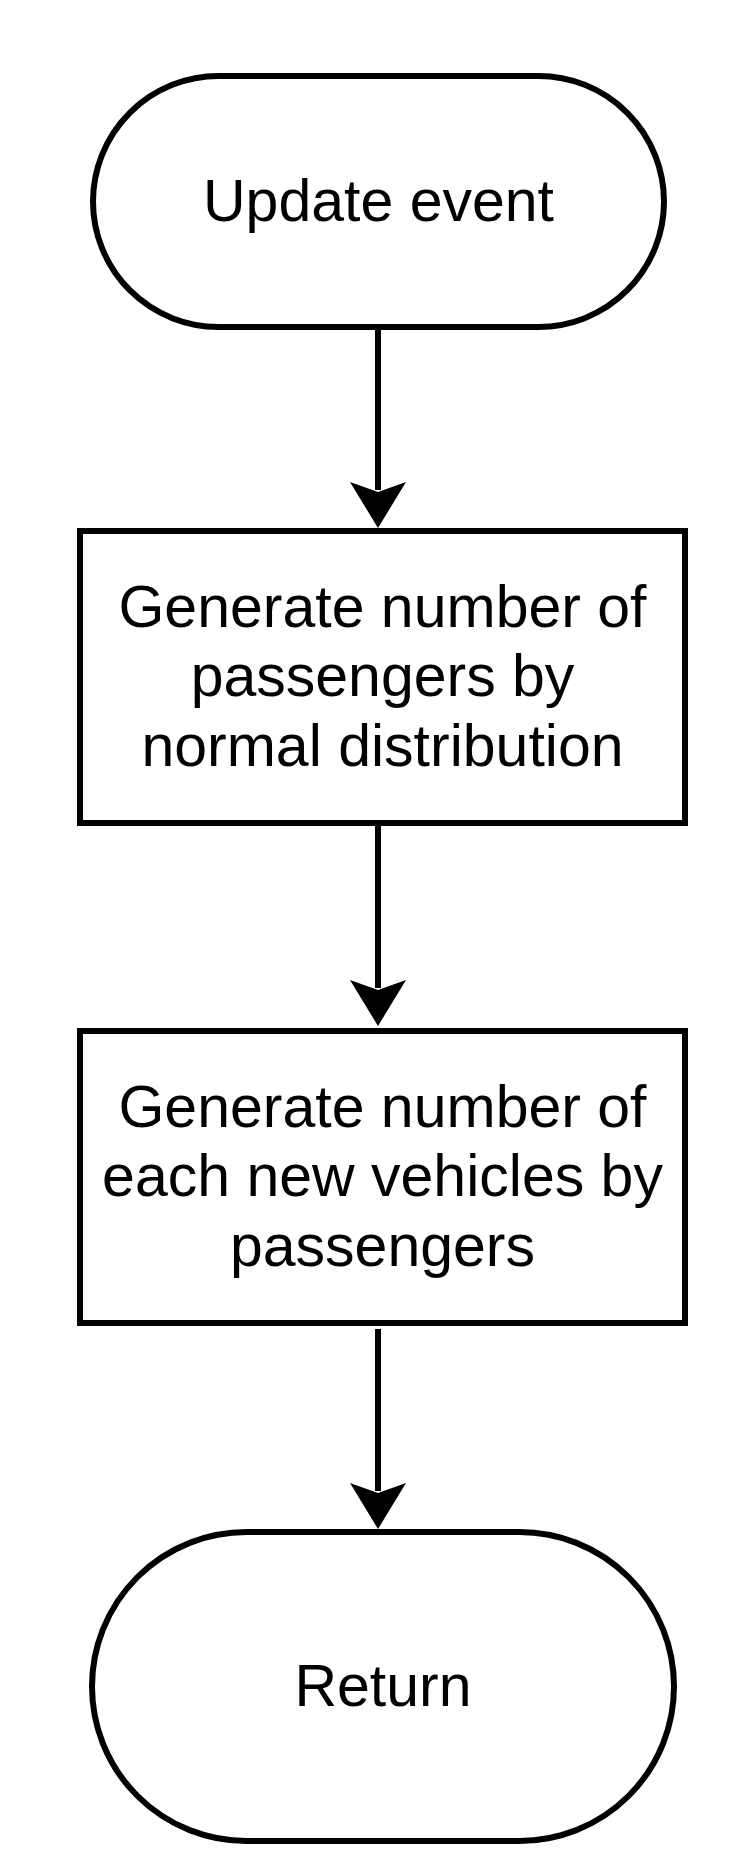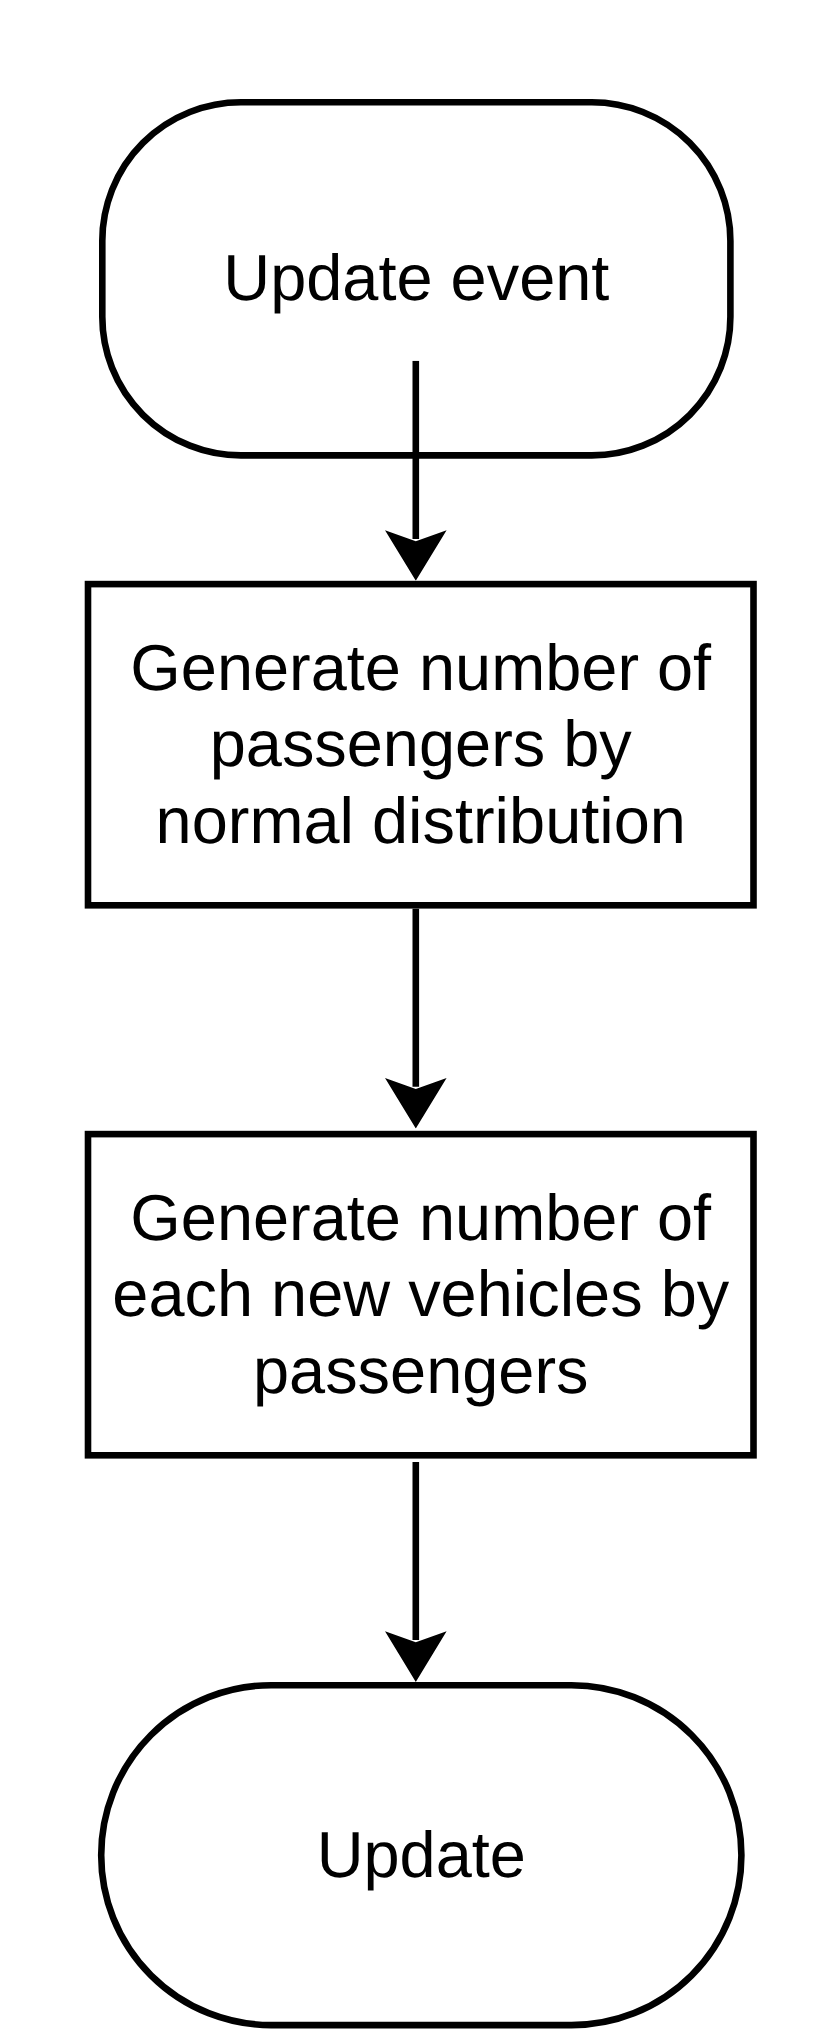--- a/index.html
+++ b/index.html
@@ -25,21 +25,21 @@
     align-items: center;
     justify-content: center;
     text-align: center;
   }
   .node-label {
     white-space: pre-line;
     font-size: 59px;
     line-height: 1.18;
     color: #000000;
   }
-  .terminator-start { left: 90px;  top: 90px;   width: 577px; height: 327px; border-radius: 129px; }
+  .terminator-start { left: 90px;  top: 73px;   width: 577px; height: 257px; border-radius: 129px; }
   .process-1       { left: 77px;  top: 528px;  width: 611px; height: 298px; }
   .process-2       { left: 77px;  top: 1028px; width: 611px; height: 298px; }
   .terminator-end  { left: 89px;  top: 1529px; width: 588px; height: 315px; border-radius: 158px; }
   .arrow {
     position: absolute;
     display: block;
   }
   .arrow-1 { left: 348px; top: 328px; }
   .arrow-2 { left: 348px; top: 826px; }
   .arrow-3 { left: 348px; top: 1329px; }
@@ -76,16 +76,16 @@
 each new vehicles by
 passengers</span>
   </div>
 
   <svg class="arrow arrow-3" width="60" height="200" viewBox="0 0 60 200">
     <line x1="30" y1="0" x2="30" y2="162"></line>
     <path d="M30 200 L2 154 L30 164 L58 154 Z"></path>
   </svg>
 
   <div class="node terminator-end">
-    <span class="node-label">Update</span>
+    <span class="node-label">Return</span>
   </div>
 
 </div>
 
 </body></html>

